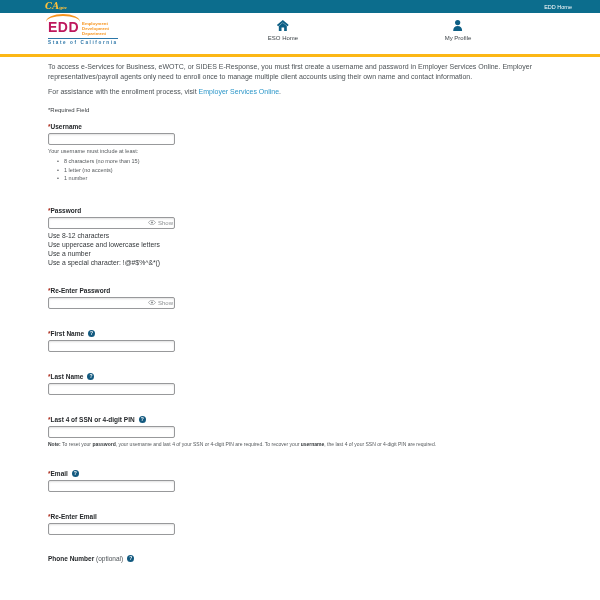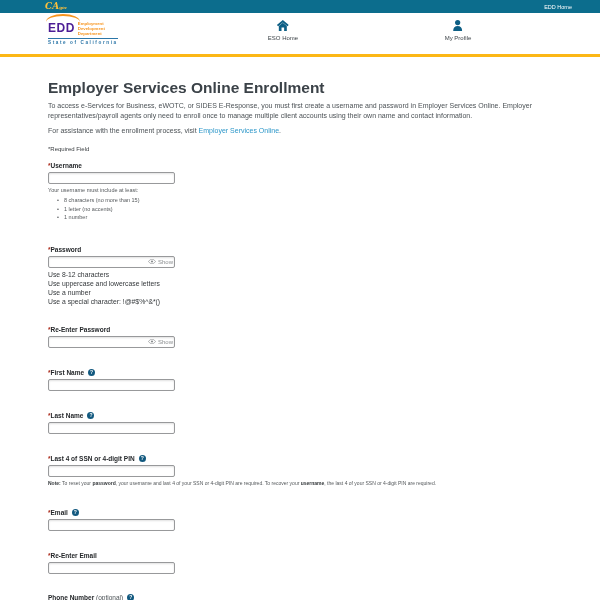--- a/index.html
+++ b/index.html
@@ -14,21 +14,21 @@
   .ca-logo .gov { font-size:4px; font-style:normal; vertical-align:baseline; }
   .topbar-link { color:#ffffff; font-size:5.5px; text-decoration:none; }
 
   
   .header { height:41px; background:#fff; position:relative; }
   .edd-logo { position:absolute; left:48px; top:5px; }
   .edd-top { display:flex; align-items:flex-end; }
   .edd-acronym-wrap { position:relative; }
   .edd-arc { position:absolute; top:-4px; left:-2px; width:34px; height:8px;
              border-top:2px solid #f7941e; border-radius:50% 50% 0 0 / 100% 100% 0 0; }
-  .edd-acronym { font-size:12px; font-weight:900; color:#4c1d95; letter-spacing:0.5px;
+  .edd-acronym { font-size:14px; font-weight:900; color:#be185d; letter-spacing:0.5px;
                  line-height:14px; }
   .edd-dept { display:flex; flex-direction:column; margin-left:3px; }
   .edd-dept span { font-size:4.3px; font-weight:bold; color:#f7941e; line-height:5px; }
   .edd-tagline { margin-top:2px; border-top:1px solid #2b76a8; padding-top:1px;
                  font-size:4.6px; color:#2b76a8; letter-spacing:1.6px; font-weight:bold; }
   .nav-item { position:absolute; top:7px; transform:translateX(-50%); text-align:center;
               cursor:pointer; }
   .nav-eso { left:283px; } .nav-profile { left:458px; }
   .nav-icon { display:block; margin:0 auto; }
   .nav-label { display:block; margin-top:4px; font-size:6px; color:#3e4449; }
@@ -110,21 +110,20 @@
       <circle cx="5" cy="2.6" r="2.6" fill="#0e5f85"></circle>
       <path d="M0.5 11 C0.5 7.8 2.3 6 5 6 C7.7 6 9.5 7.8 9.5 11 Z" fill="#0e5f85"></path>
     </svg>
     <span class="nav-label">My Profile</span>
   </div>
 </div>
 
 <div class="yellow-divider"></div>
 
 <div class="content">
-  <h1>Employer Services Online Enrollment</h1>
 
   <p class="intro">To access e-Services for Business, eWOTC, or SIDES E-Response, you must first create a username and password in Employer Services Online. Employer representatives/payroll agents only need to enroll once to manage multiple client accounts using their own name and contact information.</p>
 
   <p class="assist"><span>For assistance with the enrollment process, visit </span><a class="link">Employer Services Online</a><span>.</span></p>
 
   <p class="required-note">*Required Field</p>
 
   <div class="fg mt10">
     <label class="field-label"><span class="req">*</span><span>Username</span></label>
     <input class="text-input" type="text" value="" style="">

